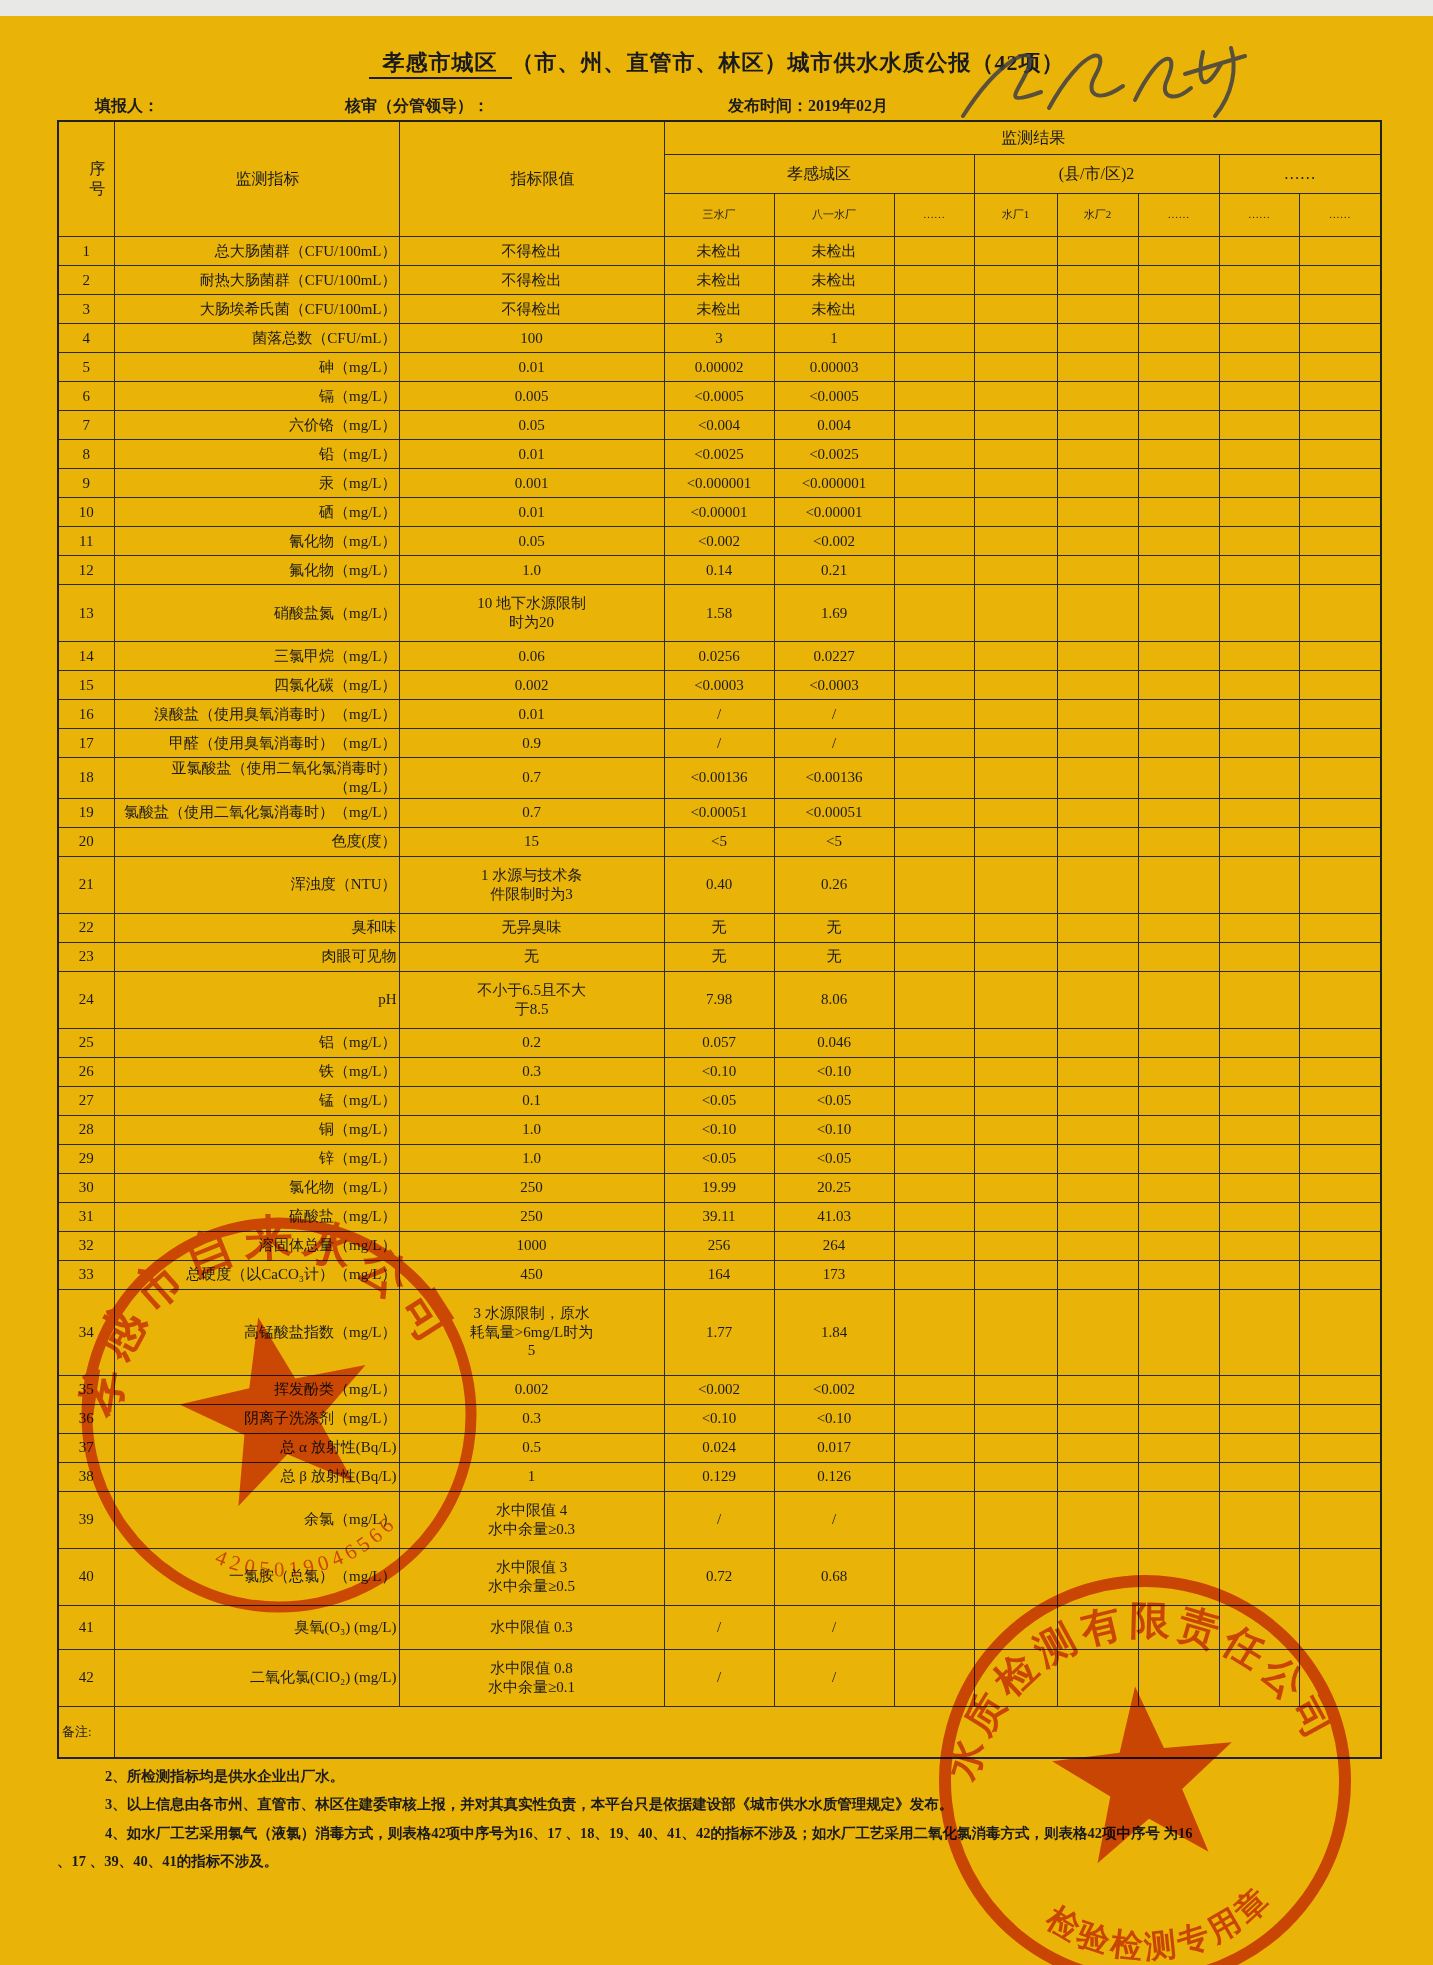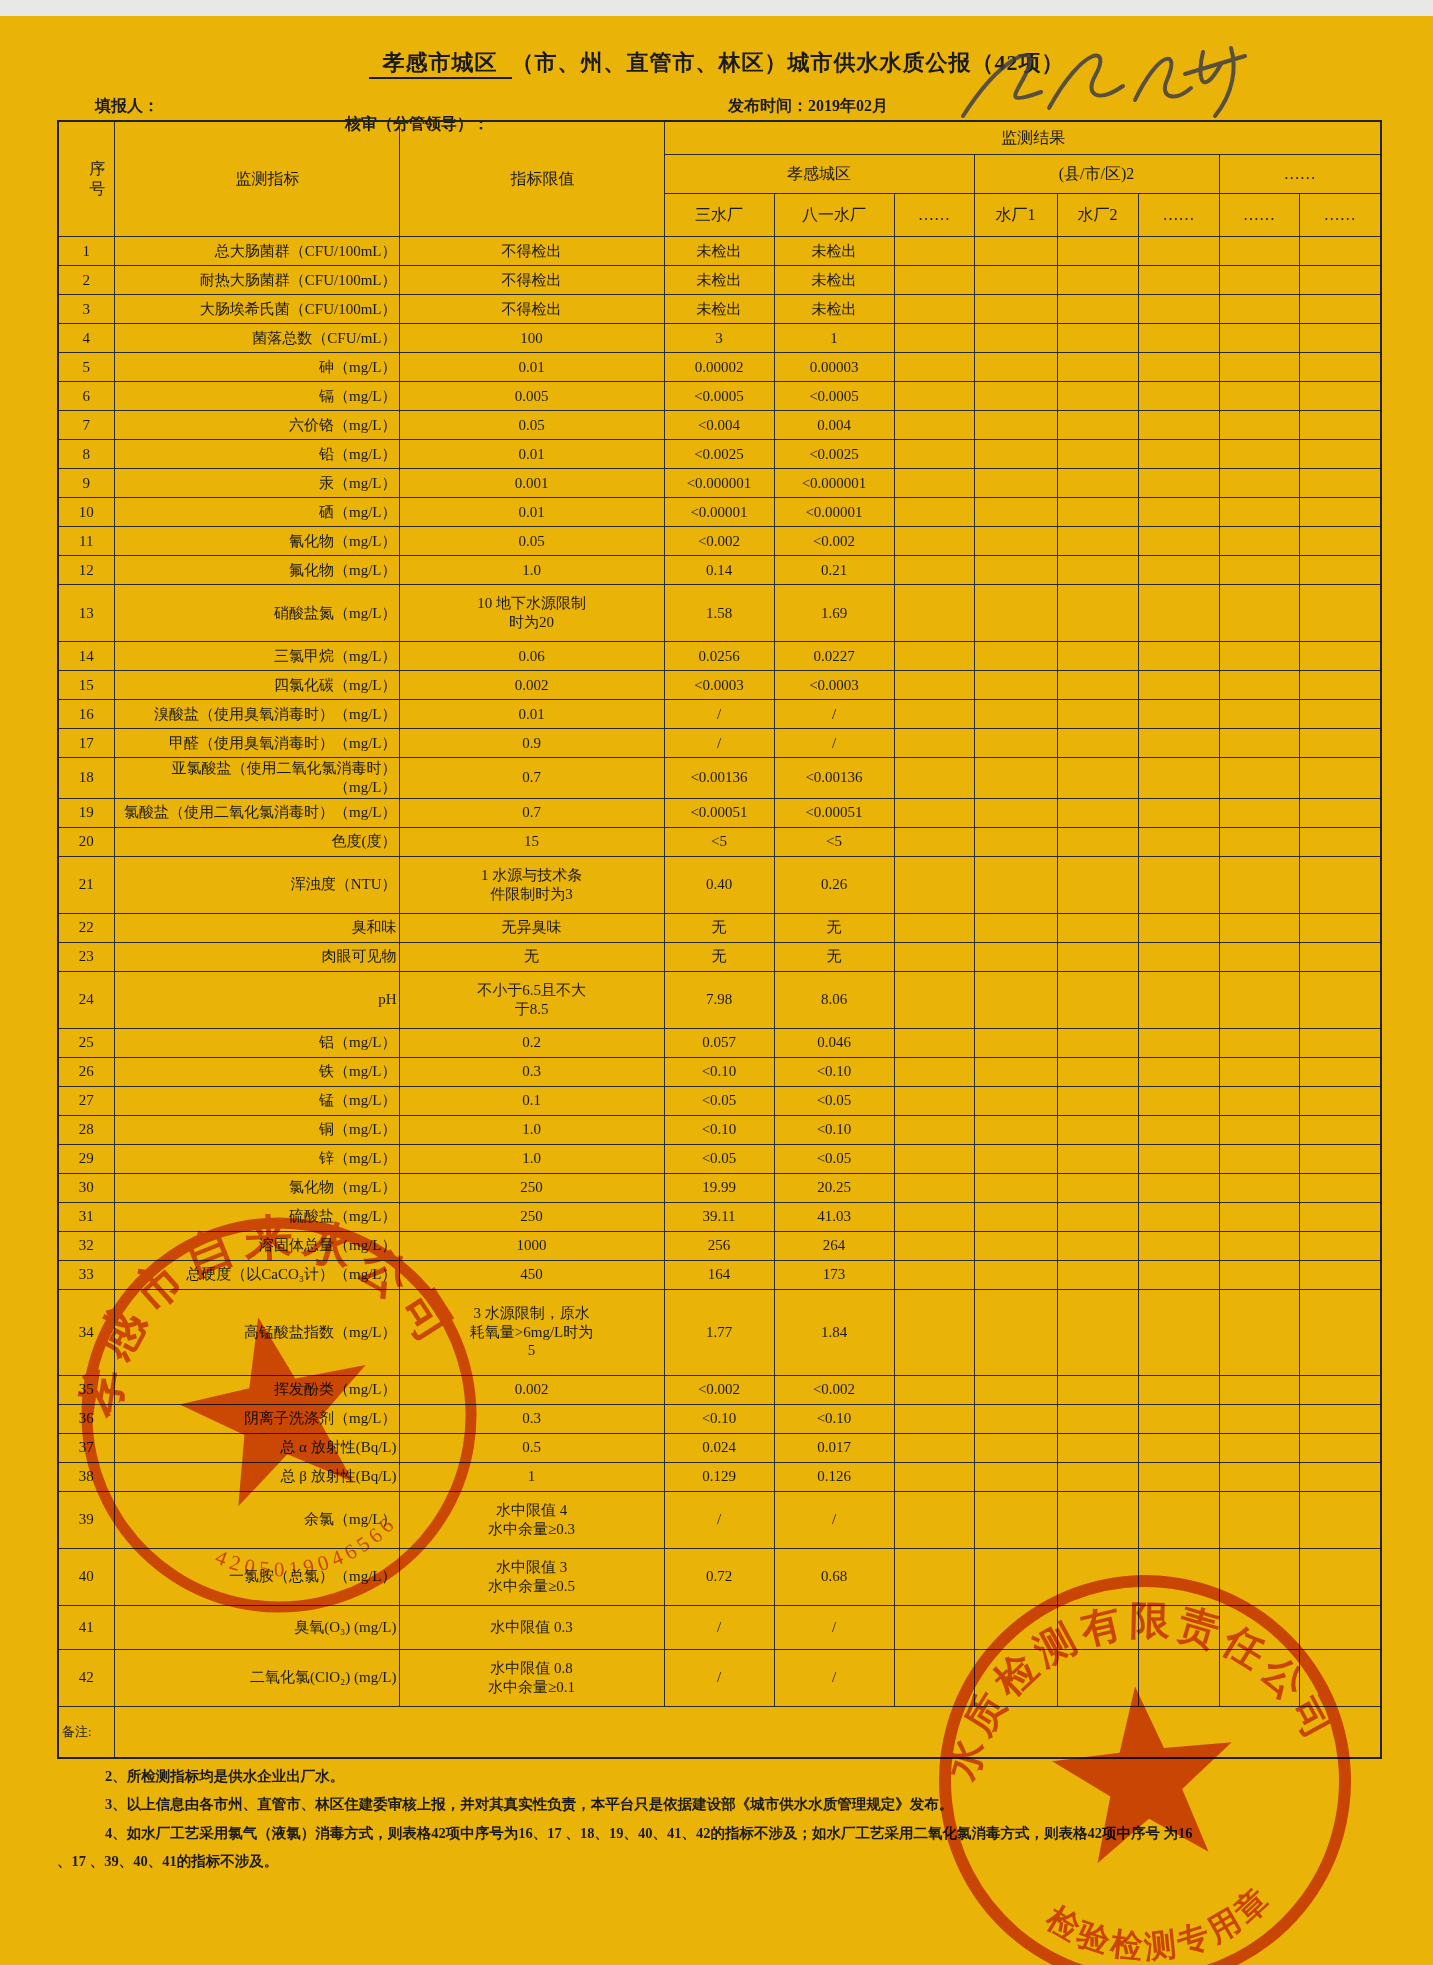--- a/index.html
+++ b/index.html
@@ -8,36 +8,36 @@
     background:#eab308;overflow:hidden;color:#1b1b1b;
     font-family:"Liberation Serif","DejaVu Serif",serif;
   }
   .title{
     position:absolute;top:32px;left:0;width:100%;text-align:center;
     font-size:22px;font-weight:bold;letter-spacing:1px;white-space:nowrap;
   }
   .title .region{border-bottom:2px solid #1b1b1b;padding:0 14px 2px 14px;}
   .meta{position:absolute;top:80px;left:0;width:100%;font-size:16px;font-weight:600;}
   .meta .filler{position:absolute;left:95px;top:0;}
-  .meta .reviewer{position:absolute;left:345px;top:18px;}
+  .meta .reviewer{position:absolute;left:345px;top:0;}
   .meta .publish{position:absolute;left:728px;top:0;}
   .signature{position:absolute;left:945px;top:12px;width:330px;height:102px;}
   table.report{
     position:absolute;left:57px;top:104px;width:1323px;
     border-collapse:collapse;table-layout:fixed;
   }
   table.report th,table.report td{
     border:1.6px solid #2b2b2b;text-align:center;vertical-align:middle;
     font-size:15px;font-weight:normal;padding:1px 2px;overflow:hidden;
     line-height:1.25;
   }
   table.report{border:2px solid #222;}
   thead tr.r1 th{height:30px;font-size:16px;padding-left:24px;}
   thead tr.r2 th{height:36px;font-size:16px;}
-  thead tr.r3 th{height:40px;font-size:16px;}
+  thead tr.r3 th{height:40px;font-size:11px;}
   tbody tr{height:29px;}
   tbody tr.h55{height:57px;}
   tbody tr.h84{height:86px;}
   tbody tr.h44{height:44px;padding-left:32px;}
   tbody td.ind{text-align:right;padding-left:9px;}
   tbody td.lim{white-space:pre-line;}
   tr.remark{height:52px;}
   tr.remark td.rlab{font-size:13px;text-align:left;vertical-align:middle;padding-left:3px;}
   .notes{
     position:absolute;left:57px;top:1746px;width:1336px;

